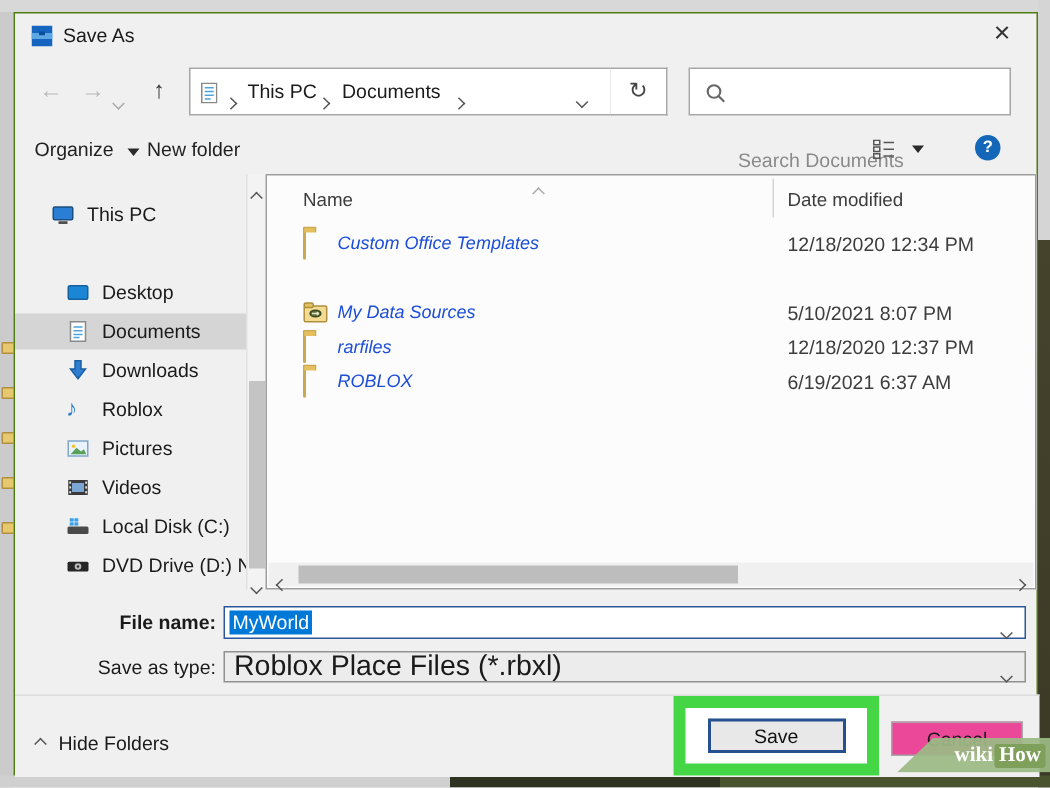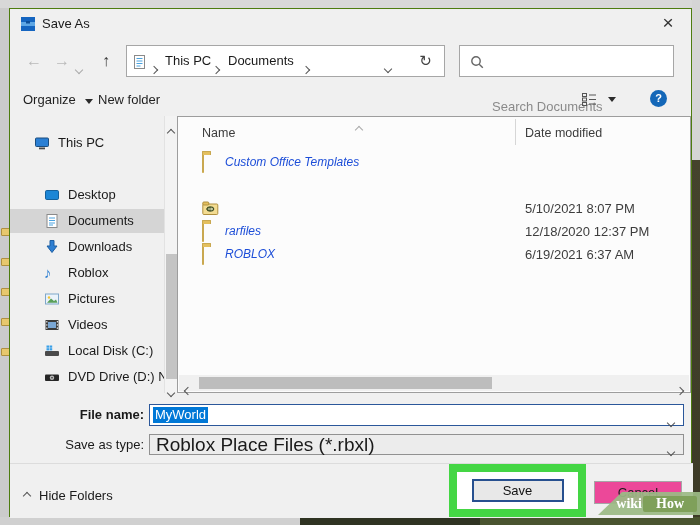--- a/index.html
+++ b/index.html
@@ -79,21 +79,21 @@
 
   
   .footer{left:0;top:454px;width:683px;height:55px;background:#f0f0f0;border-top:1px solid #dcdcdc;box-sizing:border-box;}
   .hide-folders{left:14px;top:479px;height:16px;line-height:16px;font-size:13px;color:#1a1a1a;}
   .btn-cancel{left:584px;top:472px;width:88px;height:23px;background:#ec4899;border:1px solid #a6a6a6;box-sizing:border-box;text-align:center;line-height:21px;font-size:13px;color:#1a1a1a;}
   .green-box{left:439px;top:455px;width:137px;height:53px;background:#fff;border:8px solid #44d644;box-sizing:border-box;display:flex;align-items:center;justify-content:center;z-index:5;}
   .btn-save{width:92px;height:23px;background:#e8e8e8;border:2px solid #27508f;box-sizing:border-box;text-align:center;line-height:19px;font-size:13px;color:#111;}
 
   
   .watermark{left:598px;top:492px;width:102px;height:23px;background:rgba(156,186,133,.93);clip-path:polygon(24px 0,100% 0,100% 100%,0 100%);z-index:9;display:flex;align-items:center;justify-content:flex-end;padding-right:3px;box-sizing:border-box;font-family:"Liberation Serif",serif;font-weight:bold;font-size:14px;color:#fff;}
-  .wm-how{background:#7fa05a;border-radius:2px;padding:0 13px;margin-left:1px;}
+  .wm-how{background:#7fa05a;border-radius:2px;padding:0 3px;margin-left:1px;}
 </style>
 </head>
 <body>
 
 <div id="stage">
 
   <div class="abs bg-top"></div>
   <div class="abs bg-left">
     <div class="abs mini-folder" style="left:1px;top:220px;"></div>
     <div class="abs mini-folder" style="left:1px;top:250px;"></div>
@@ -246,30 +246,32 @@
 
     <div class="abs panel">
       <span class="abs" style="left:178px;top:2px;"><span class="chv u lg"></span></span>
       <span class="abs col-h" style="left:24px;">Name</span>
       <div class="abs col-div"></div>
       <span class="abs col-h" style="left:347px;">Date modified</span>
 
       <div class="abs frow" style="top:34px;">
         <span class="ficon"><span class="folder"></span></span>
         <span class="fname">Custom Office Templates</span>
+        <span class="fdate">12/18/2020 12:34 PM</span>
       </div>
       <div class="abs frow" style="top:80px;">
         <span class="ficon">
           <svg width="17" height="15" viewBox="0 0 17 15">
               <rect x="0.8" y="3" width="15" height="10.5" rx="1" fill="#f3dc92" stroke="#b08f3e"></rect>
               <rect x="0.8" y="1" width="6" height="3" rx="1" fill="#e3bf5e" stroke="#b08f3e"></rect>
               <ellipse cx="8.3" cy="8" rx="3.6" ry="2.2" fill="#5f6f3d" stroke="#3c4a22"></ellipse>
               <path d="M6 8 h4.6 M10.6 8 l-1.4 -1 M10.6 8 l-1.4 1" stroke="#e8e8c8" stroke-width="0.9" fill="none"></path>
             </svg>
         </span>
+        <span class="fname">My Data Sources</span>
         <span class="fdate">5/10/2021 8:07 PM</span>
       </div>
       <div class="abs frow" style="top:103px;">
         <span class="ficon"><span class="folder"></span></span>
         <span class="fname">rarfiles</span>
         <span class="fdate">12/18/2020 12:37 PM</span>
       </div>
       <div class="abs frow" style="top:126px;">
         <span class="ficon"><span class="folder"></span></span>
         <span class="fname">ROBLOX</span>

